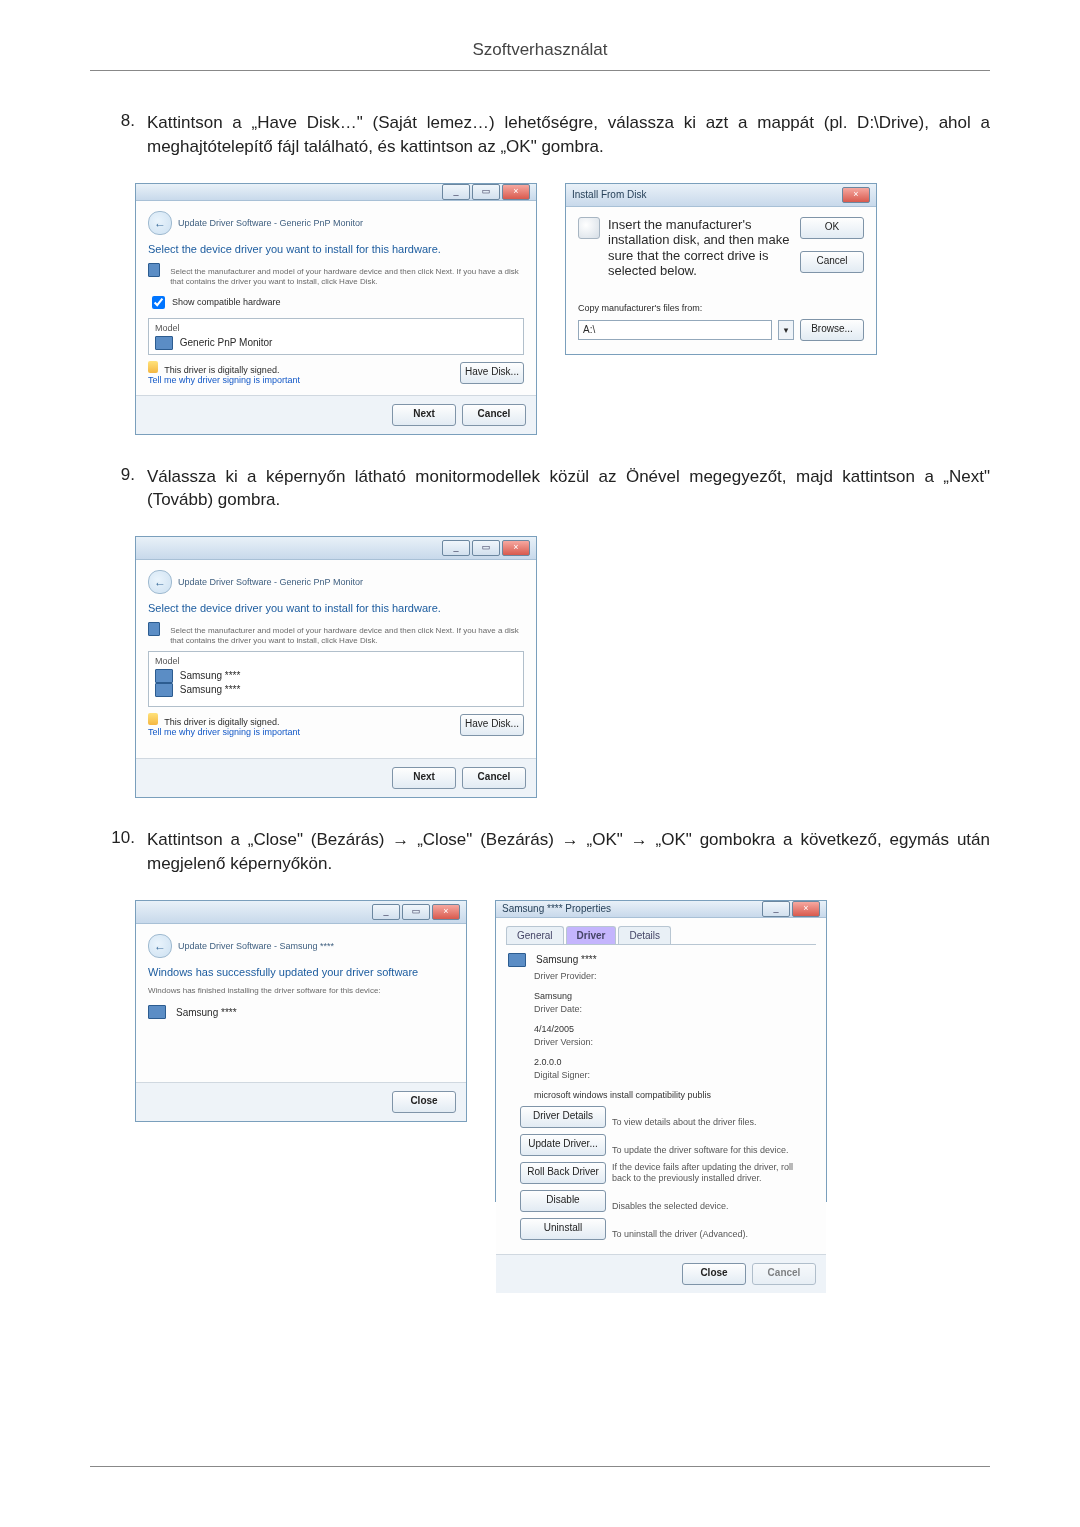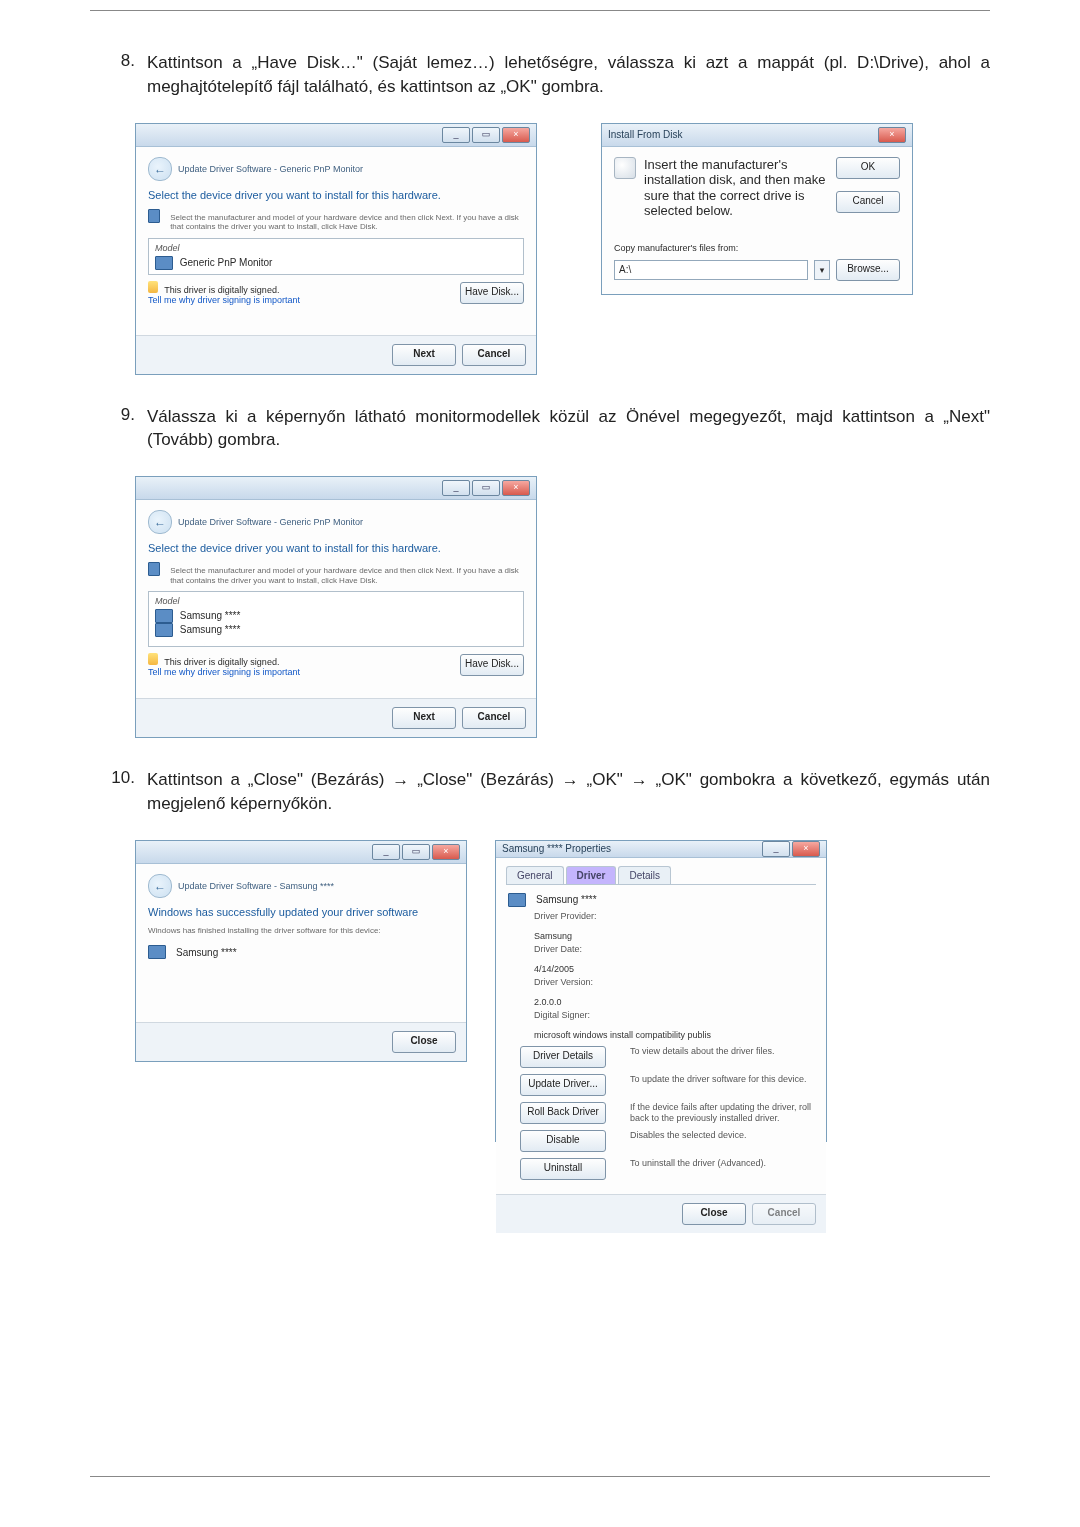--- a/index.html
+++ b/index.html
@@ -142,48 +142,49 @@
     margin-top: 4px;
     line-height: 1.2;
   }
   .listbox {
     border: 1px solid #b1bfcb;
     background: #fff;
     padding: 4px 6px;
     font-size: 10px;
     margin: 6px 0;
   }
-  .listbox .lbl { color:#555; font-size:9px; margin-bottom:3px;font-style:italic; }
+  .listbox .lbl { color:#555; font-size:9px; margin-bottom:3px; }
   .chkrow { display:flex; align-items:center; gap:4px; font-size:9px; margin-top:6px; }
   .shield { width:10px; height:12px; background: linear-gradient(#ffe27a,#f5b742); border-radius:2px; display:inline-block; margin-right:4px; }
   .monitor-ico { width:16px; height:12px; background:#5b8dc5; display:inline-block; border:1px solid #2c5c90; margin-right:4px; vertical-align:middle; border-radius:1px; }
   .disk-ico { width:20px; height:20px; background: radial-gradient(circle at 35% 35%, #fff, #d6dee6); border:1px solid #a7b5c2; border-radius:3px; display:inline-block; }
   .fieldrow { display:flex; align-items:center; gap:6px; margin-top: 6px;}
   .field-input { flex:1; height:18px; border:1px solid #93a8bb; background:#fff; line-height:18px; padding:0 4px; font-size:10px; }
   .tabbar { display:flex; gap:2px; border-bottom:1px solid #b8c6d2; font-size:10px; }
   .tab { padding:3px 10px; border:1px solid #b8c6d2; border-bottom:none; background:#e9f0f6; color:#446; border-radius:3px 3px 0 0; }
   .tab.active { background:#c4b5fd; font-weight:bold; }
   .proprow { display:flex; gap:10px; font-size:9px; margin:3px 0 3px 26px;flex-direction:column; }
   .proprow .k { width:86px; color:#555; }
   .proprow .v { color:#333; }
-  .propbtn-row { display:flex; gap:24px; align-items:flex-start; margin: 6px 0 2px 12px; font-size:9px; }
+  .propbtn-row { display:flex; gap:6px; align-items:flex-end; margin: 6px 0 2px 12px; font-size:9px; }
   .propbtn-row .btn { min-width:84px; }
   .propbtn-row .desc { flex:1; color:#555; line-height:1.2; }
   .footer-rule {
     position: absolute;
     left: 90px; right: 90px;
     bottom: 60px;
     border-top:1px solid #888;
   }
 </style>
 </head>
 <body>
 
 <div class="page">
 
+  <div class="header-title">Szoftverhasználat</div>
   <hr class="rule">
 
   <div class="step">
     <div class="step-num">8.</div>
     <div class="step-text">Kattintson a „Have Disk…" (Saját lemez…) lehetőségre, válassza ki azt a mappát (pl. D:\Drive), ahol a meghajtótelepítő fájl található, és kattintson az „OK" gombra.</div>
   </div>
 
   <div class="figrow">
 
     <div class="dlg" style="width:400px;height:250px;">
@@ -196,20 +197,24 @@
       <div class="dlg-body">
         <div class="breadcrumb">
           <span class="grey-arrow">←</span>
           <span>Update Driver Software - Generic PnP Monitor</span>
         </div>
         <div class="select-heading">Select the device driver you want to install for this hardware.</div>
         <div style="display:flex;gap:6px;">
           <span class="monitor-ico"></span>
           <div class="small-note">Select the manufacturer and model of your hardware device and then click Next. If you have a disk that contains the driver you want to install, click Have Disk.</div>
         </div>
+        <div class="chkrow">
+          <input type="checkbox" checked="" style="">
+          <span>Show compatible hardware</span>
+        </div>
         <div class="listbox">
           <div class="lbl">Model</div>
           <div>
             <span class="monitor-ico"></span>
             <span>Generic PnP Monitor</span>
           </div>
         </div>
         <div style="display:flex;align-items:center;justify-content:space-between;">
           <div style="font-size:9px;">
             <span class="shield"></span>
@@ -218,21 +223,21 @@
           </div>
           <div class="btn">Have Disk...</div>
         </div>
       </div>
       <div class="dlg-foot">
         <div class="btn">Next</div>
         <div class="btn">Cancel</div>
       </div>
     </div>
 
-    <div class="dlg" style="width:310px;height:170px;margin-left:36px;">
+    <div class="dlg" style="width:310px;height:170px;">
       <div class="dlg-titlebar">
         <span>Install From Disk</span>
         <span class="spacer"></span>
         <span class="winbtn red">×</span>
       </div>
       <div class="dlg-body">
         <div style="display:flex;gap:8px;align-items:flex-start;">
           <span class="disk-ico"></span>
           <div style="flex:1;font-size:13px;line-height:1.2;">Insert the manufacturer's installation disk, and then make sure that the correct drive is selected below.</div>
           <div style="display:flex;flex-direction:column;gap:12px;">

